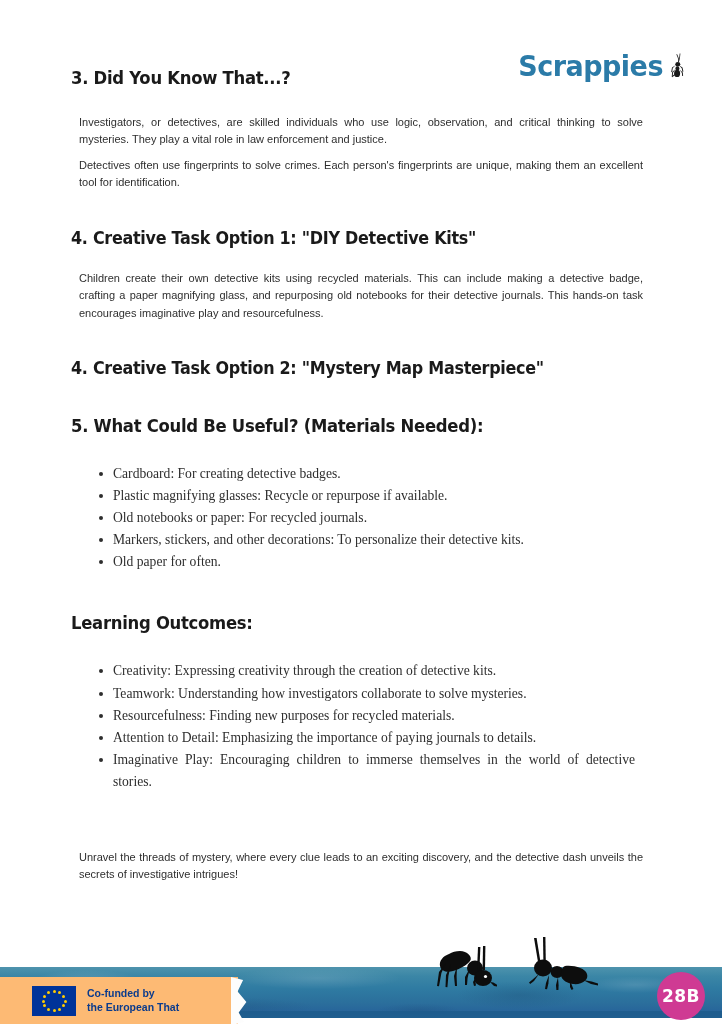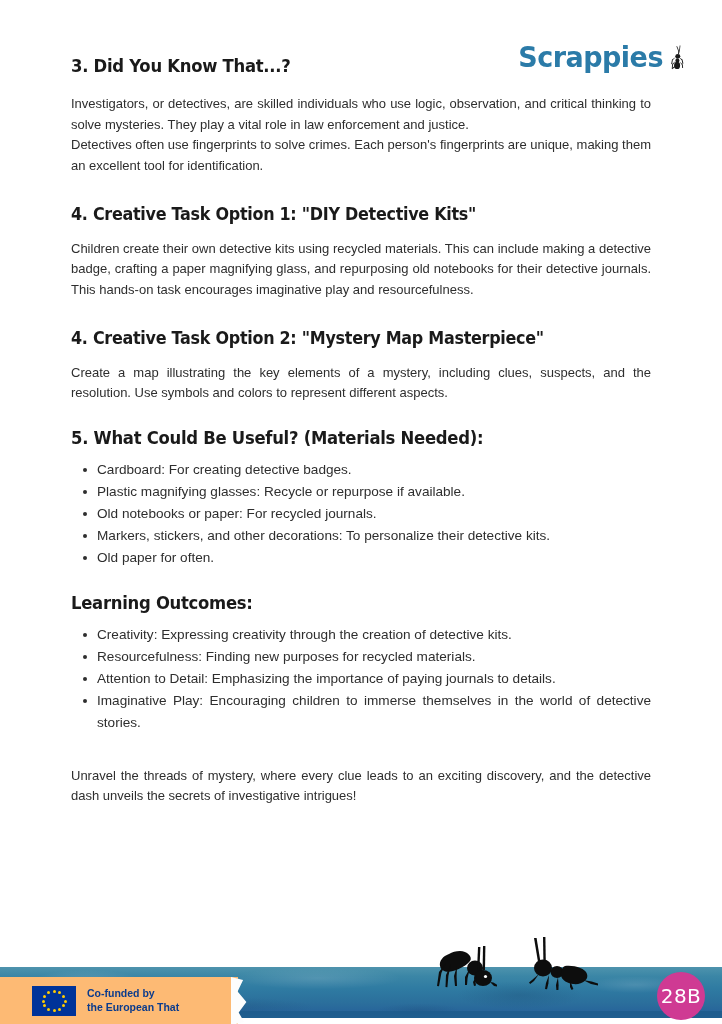--- a/index.html
+++ b/index.html
@@ -22,21 +22,21 @@
     inset: 0;
     background: #fff;
   }
 
   
   .brand {
     position: absolute;
     top: 44px;
     right: 36px;
     display: flex;
-    align-items: flex-start;
+    align-items: flex-end;
     height: 36px;
   }
   .brand-word {
     font-family: "DejaVu Sans", sans-serif;
     font-weight: bold;
     font-size: 27px;
     letter-spacing: -0.5px;
     color: #2b7ba8;
     line-height: 1;
     transform: scaleY(1.06);
@@ -44,52 +44,53 @@
   }
   .brand-ant {
     margin-left: 1px;
     margin-bottom: 2px;
   }
 
   
   .content {
     position: absolute;
     left: 71px;
-    top: 56px;
+    top: 68px;
     width: 580px;
   }
 
   h2.sec {
     font-family: "DejaVu Sans", sans-serif;
     font-weight: bold;
     font-size: 17.5px;
     letter-spacing: -0.3px;
     color: #1a1a1a;
     margin: 0;
     line-height: 1.2;
     transform: scaleX(0.94);
     transform-origin: left center;
   }
   h2.sub {
     font-size: 17px;
   }
 
   p.body {
-    font-size: 13px;
+    font-size: 11px;
     line-height: 1.58;
     color: #2e2e2e;
-    margin: 0;
+    margin: 8px;
     text-align: justify;
     text-justify: inter-word;
   }
 
   ul.bullets {
-    margin: 0;
+    margin: 16px;
     padding: 0 0 0 26px;
     list-style: none;
+    font-family: Liberation Serif, serif;
   }
   ul.bullets li {
     font-size: 13.6px;
     line-height: 1.62;
     color: #2e2e2e;
     position: relative;
     padding-left: 0;
     text-align: justify;
   }
   ul.bullets li::before {
@@ -214,22 +215,22 @@
     width: 48px;
     height: 48px;
     border-radius: 50%;
     background: #cf3a93;
     display: flex;
     align-items: center;
     justify-content: center;
   }
   .page-badge span {
     font-family: "DejaVu Sans", sans-serif;
-    font-weight: normal;
-    font-size: 20px;
+    font-weight: bold;
+    font-size: 17px;
     color: #ffffff;
     letter-spacing: .5px;
     text-align: right;
   }
 
   .ants {
     position: absolute;
     left: 415px;
     top: 0;
     width: 220px;
@@ -267,38 +268,38 @@
     <p class="body">Detectives often use fingerprints to solve crimes. Each person's fingerprints are unique, making them an excellent tool for identification.</p>
 
     <div class="sp-b"></div>
     <h2 class="sec sub">4. Creative Task Option 1: "DIY Detective Kits"</h2>
     <div class="sp-c"></div>
     <p class="body">Children create their own detective kits using recycled materials. This can include making a detective badge, crafting a paper magnifying glass, and repurposing old notebooks for their detective journals. This hands-on task encourages imaginative play and resourcefulness.</p>
 
     <div class="sp-b"></div>
     <h2 class="sec sub">4. Creative Task Option 2: "Mystery Map Masterpiece"</h2>
     <div class="sp-c"></div>
-    <p class="body">Create a map illustrating the key elements of a mystery, including clues, suspects, and the resolution. Use symbols and colors to represent different aspects.</p>
 
     <div class="sp-e"></div>
     <h2 class="sec">5. What Could Be Useful? (Materials Needed):</h2>
     <div class="sp-d"></div>
     <ul class="bullets">
       <li>Cardboard: For creating detective badges.</li>
       <li>Plastic magnifying glasses: Recycle or repurpose if available.</li>
       <li>Old notebooks or paper: For recycled journals.</li>
       <li>Markers, stickers, and other decorations: To personalize their detective kits.</li>
       <li>Old paper for often.</li>
     </ul>
 
     <div class="sp-e"></div>
     <h2 class="sec">Learning Outcomes:</h2>
     <div class="sp-d"></div>
     <ul class="bullets">
       <li>Creativity: Expressing creativity through the creation of detective kits.</li>
+      <li>Teamwork: Understanding how investigators collaborate to solve mysteries.</li>
       <li>Resourcefulness: Finding new purposes for recycled materials.</li>
       <li>Attention to Detail: Emphasizing the importance of paying journals to details.</li>
       <li>Imaginative Play: Encouraging children to immerse themselves in the world of detective stories.</li>
     </ul>
 
     <div class="sp-f"></div>
     <p class="body">Unravel the threads of mystery, where every clue leads to an exciting discovery, and the detective dash unveils the secrets of investigative intrigues!</p>
   </div>
 
   <div class="footer">

